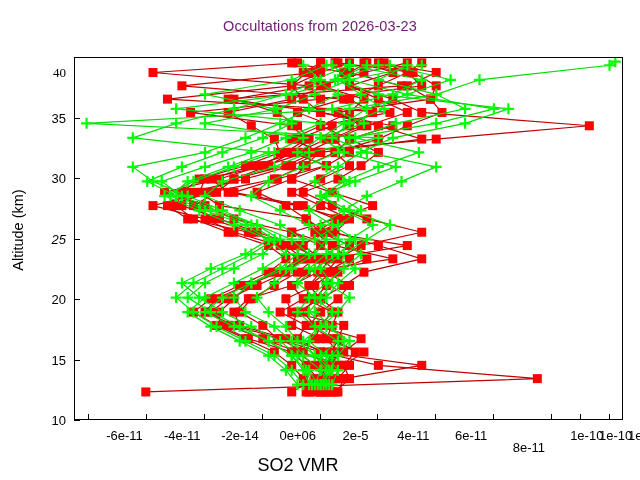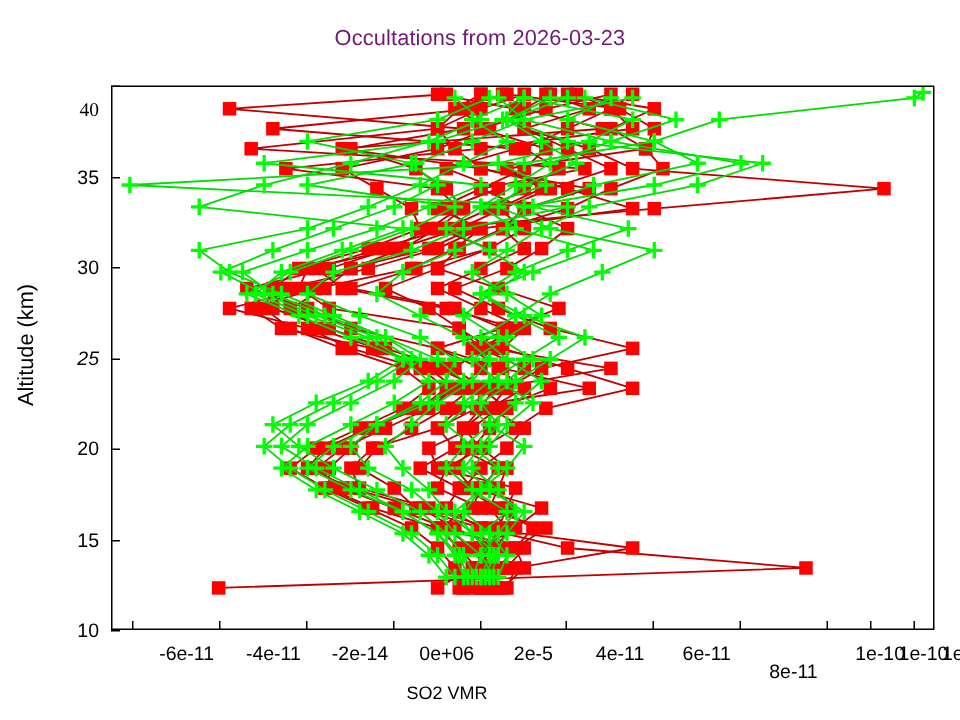--- a/index.html
+++ b/index.html
@@ -30,21 +30,21 @@
   }
   .ytick-label{text-align:right;transform:translateY(-50%);}
   .xtick-label{text-align:center;transform:translateX(-50%);margin-left:36px;}
 
   .tick-mark{position:absolute;background:#000;}
   .ytick-mark{width:6px;height:1px;}
   .xtick-mark{width:1px;height:6px;}
 
   #xaxis-title{
     position:absolute;left:0;top:455px;width:596px;text-align:center;
-    font-size:12px;color:#000;
+    font-size:18px;color:#000;
   }
   #yaxis-title{
     position:absolute;left:-62px;top:222px;width:160px;text-align:center;
     font-size:14.5px;color:#000;
     transform:rotate(-90deg);transform-origin:center center;
   }
 </style>
 </head>
 <body>
 

